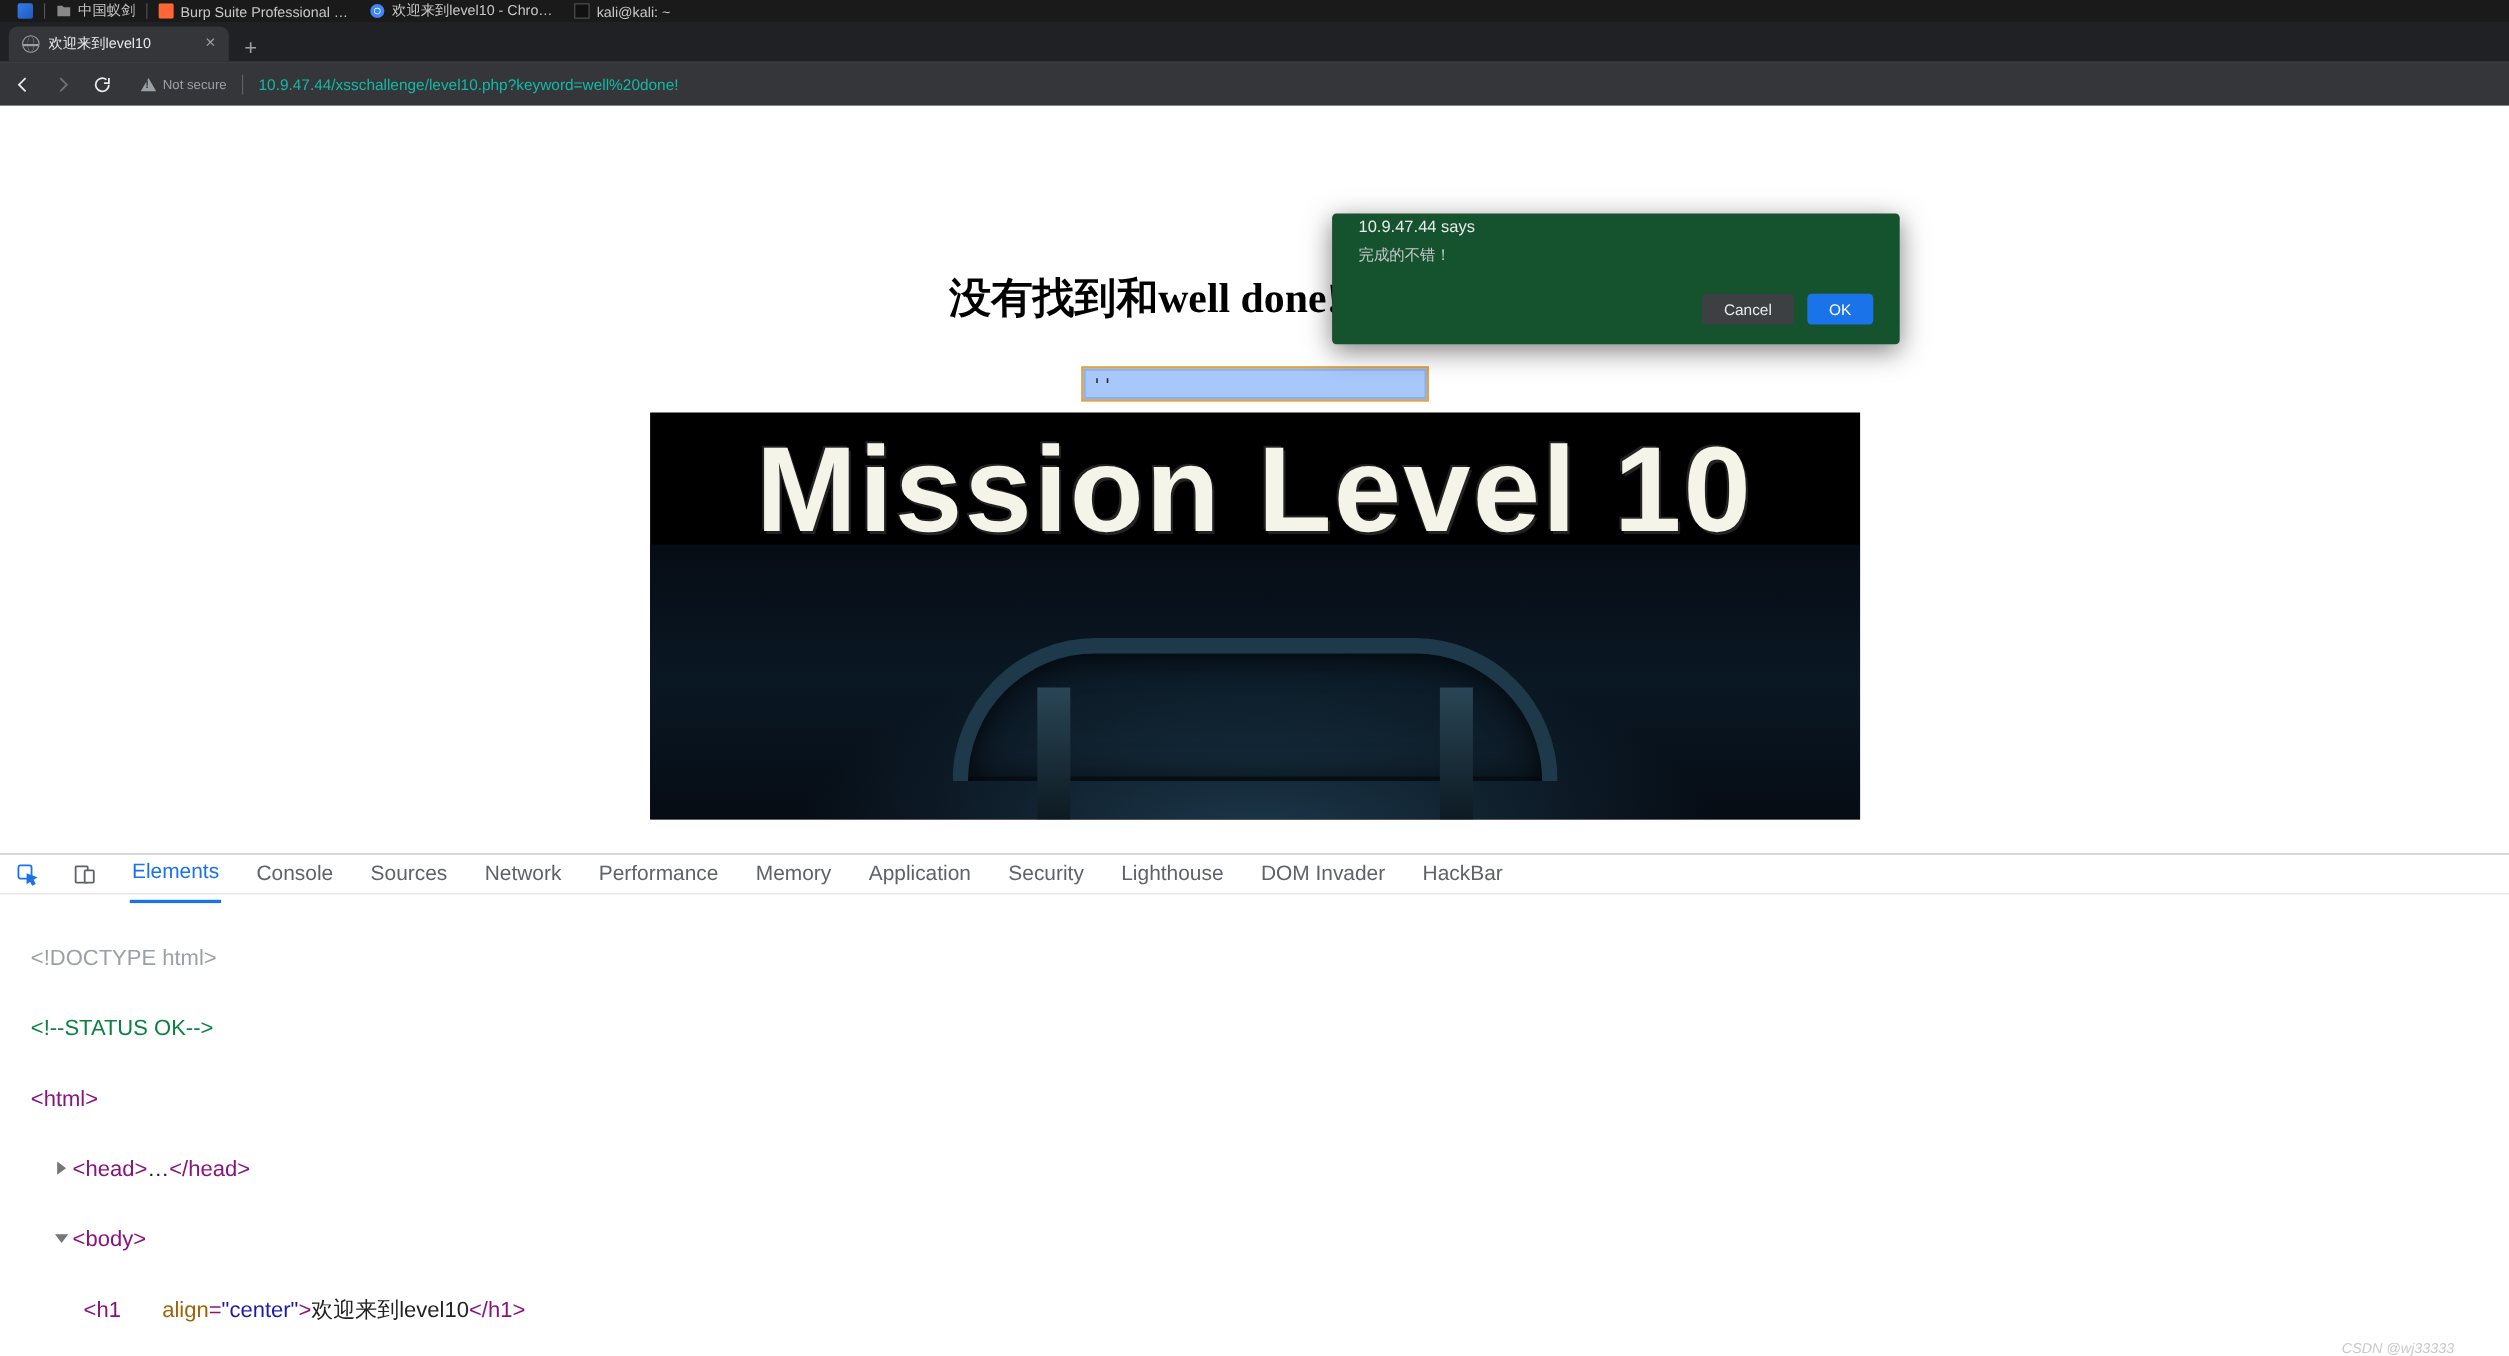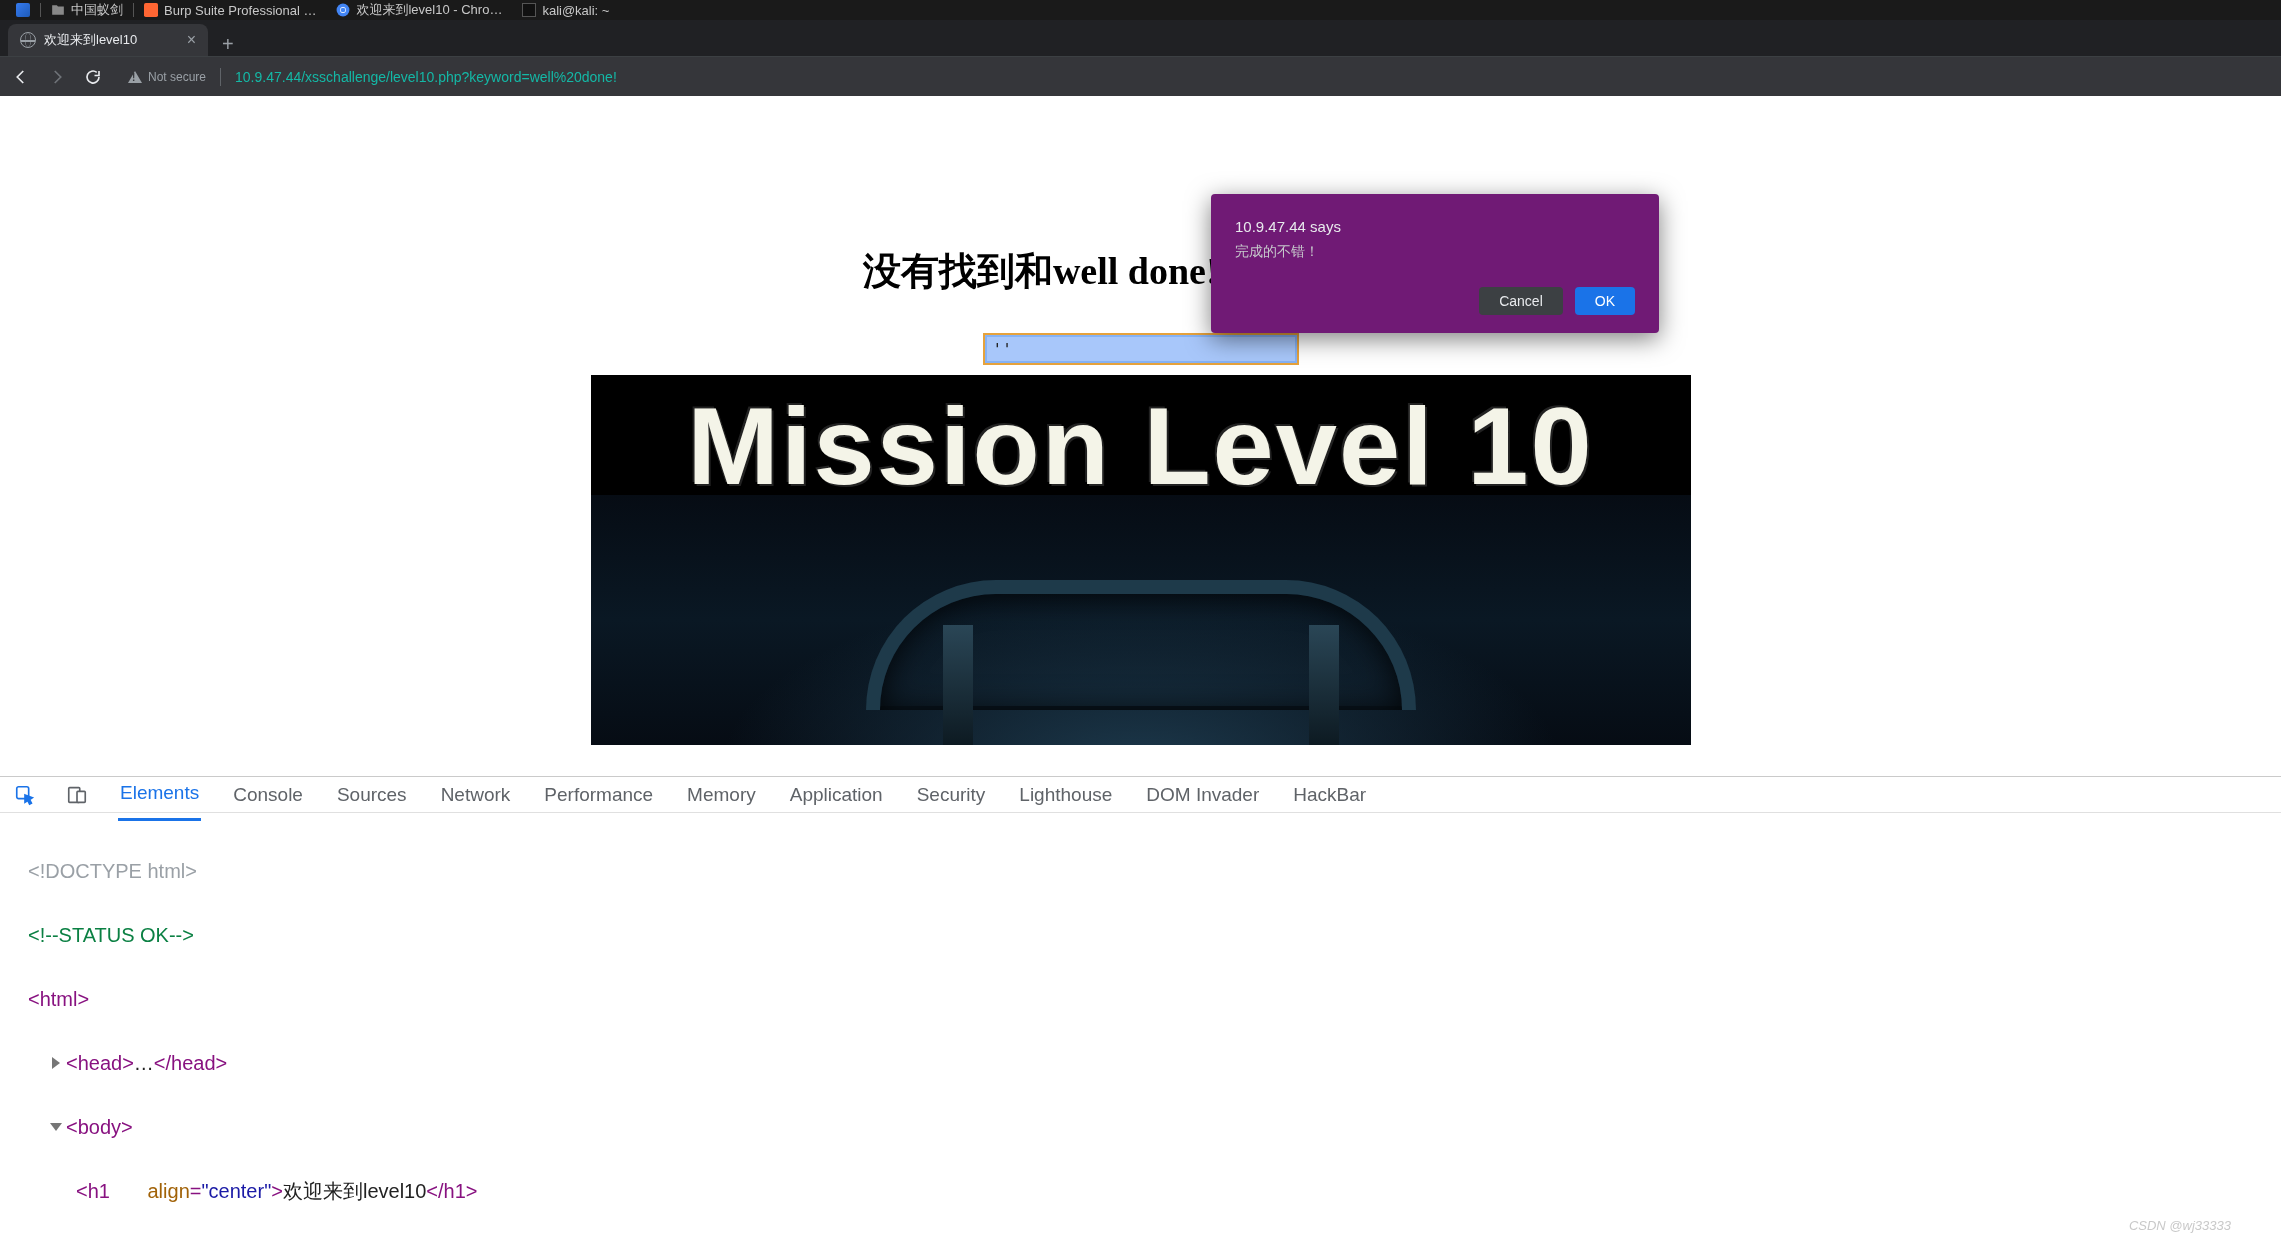--- a/index.html
+++ b/index.html
@@ -54,21 +54,21 @@
         radial-gradient(ellipse 600px 260px at 50% 110%, rgba(30,60,80,.95), rgba(4,10,18,0) 70%),
         linear-gradient(180deg, rgba(6,12,20,1) 0%, rgba(10,24,36,1) 50%, rgba(6,12,20,1) 100%);
     }
     .mission-arch { position:absolute; left:25%; right:25%; top:205px; height:130px;
       border:14px solid #1e3a4a; border-bottom:none; border-radius:300px 300px 0 0;
       box-shadow:0 0 30px rgba(0,0,0,.8) inset, 0 -4px 0 #0a1620 inset; }
     .mission-pillar { position:absolute; bottom:0; width:30px; height:120px; background:linear-gradient(180deg,#2a4656,#0d1a22); }
     .mission-pillar.l { left:32%; } .mission-pillar.r { right:32%; }
 
     
-    .alert-dialog { position:absolute; left:1211px; top:98px; width:448px; background:#701a75; color:#e8eaed; border-radius:4px; box-shadow:0 6px 24px rgba(0,0,0,.5); padding:24px 24px 18px; z-index:40; }
+    .alert-dialog { position:absolute; left:1211px; top:98px; width:516px; background:#14532d; color:#e8eaed; border-radius:4px; box-shadow:0 6px 24px rgba(0,0,0,.5); padding:4px 24px 18px; z-index:40; }
     .alert-head { font-size:15px; margin-bottom:8px; }
     .alert-msg { font-size:14px; color:#c6c8cb; margin-bottom:26px; }
     .alert-btns { display:flex; justify-content:flex-end; gap:12px; }
     .alert-btn { font-size:14px; padding:6px 20px; border-radius:4px; border:none; cursor:pointer; }
     .btn-cancel { background:#3c4043; color:#e8eaed; }
     .btn-ok { background:#1a73e8; color:#fff; }
 
     
     .devtools { background:#fff; border-top:1px solid #cacaca; height:497px; display:flex; flex-direction:column; }
     .dt-toolbar { height:36px; display:flex; align-items:center; padding:0 14px; gap:30px; border-bottom:1px solid #e0e0e0; font-size:19px; color:#5f6368; }

